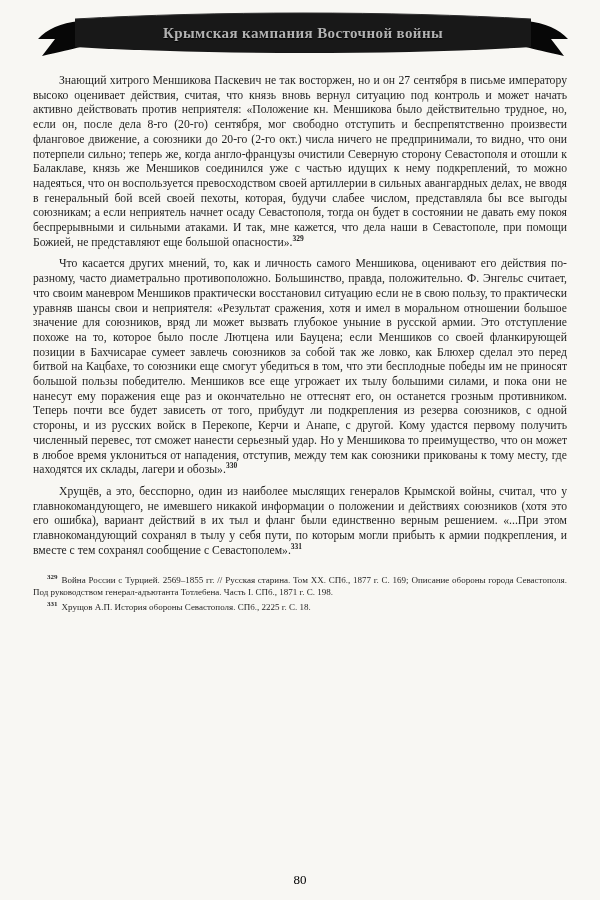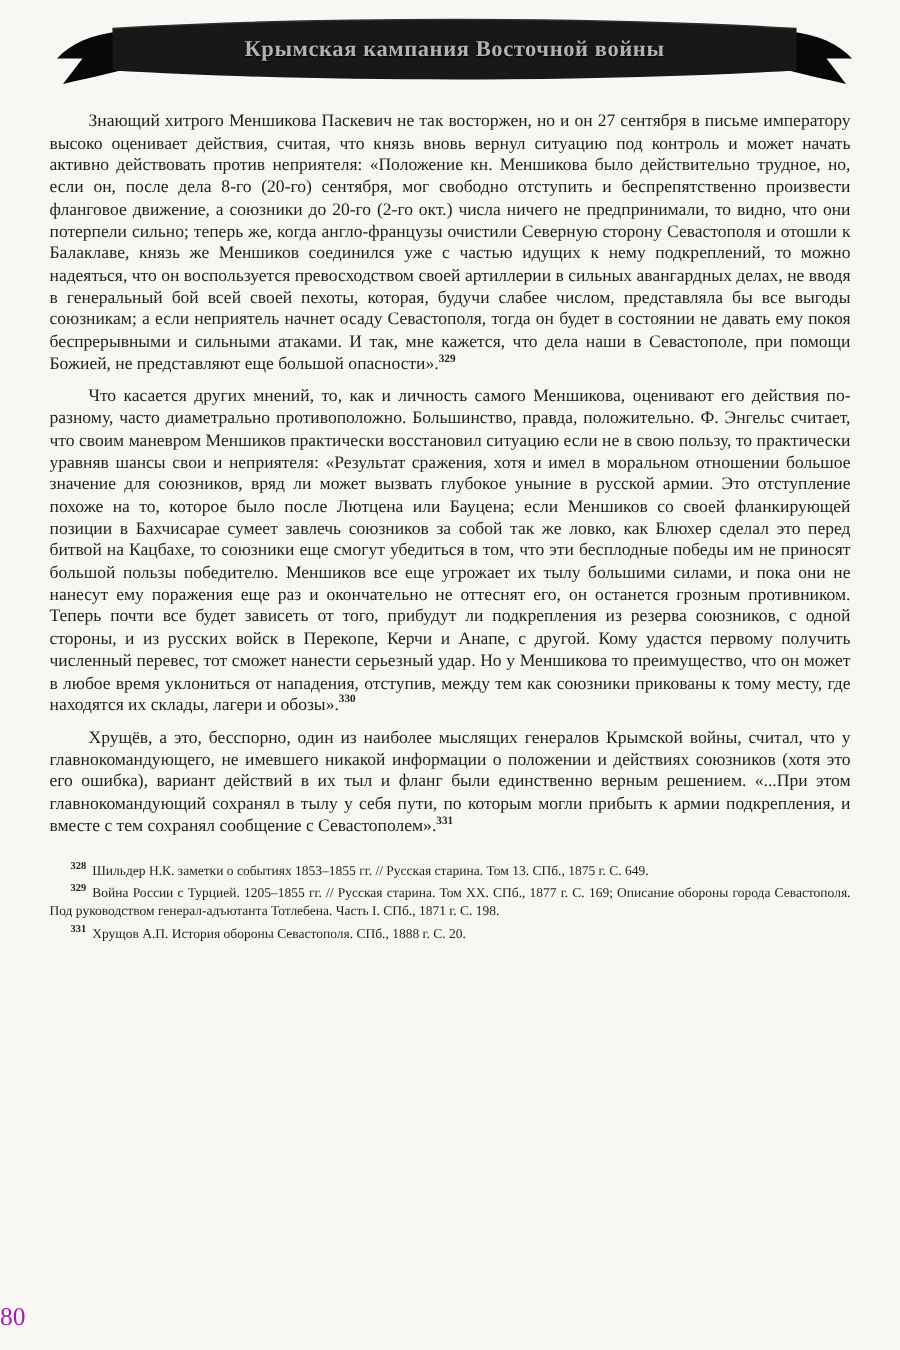--- a/index.html
+++ b/index.html
@@ -52,23 +52,23 @@
   .footnote { text-indent: 14px; text-align: justify; }
   .fn-marker {
     font-size: 7px;
     vertical-align: super;
     font-weight: bold;
     margin-right: 4px;
   }
   .page-number {
     position: absolute;
     bottom: 12px; left: 0; right: 0;
-    text-align: left;
-    font-size: 17px;
-    color: #a21caf;
+    text-align: center;
+    font-size: 13px;
+    color: #000000;
   }
 </style>
 </head>
 <body>
 
 <div class="page">
 
   <div class="banner">
     <svg viewBox="0 0 540 58" width="540" height="58" aria-hidden="true">
 
@@ -86,20 +86,19 @@
   <div class="body-text">
 
     <p class="para"><span>Знающий хитрого Меншикова Паскевич не так восторжен, но и он 27 сентября в письме императору высоко оценивает действия, считая, что князь вновь вернул ситуацию под контроль и может начать активно действовать против неприятеля: «Положение кн. Меншикова было действительно трудное, но, если он, после дела 8-го (20-го) сентября, мог свободно отступить и беспрепятственно произвести фланговое движение, а союзники до 20-го (2-го окт.) числа ничего не предпринимали, то видно, что они потерпели сильно; теперь же, когда англо-французы очистили Северную сторону Севастополя и отошли к Балаклаве, князь же Меншиков соединился уже с частью идущих к нему подкреплений, то можно надеяться, что он воспользуется превосходством своей артиллерии в сильных авангардных делах, не вводя в генеральный бой всей своей пехоты, которая, будучи слабее числом, представляла бы все выгоды союзникам; а если неприятель начнет осаду Севастополя, тогда он будет в состоянии не давать ему покоя беспрерывными и сильными атаками. И так, мне кажется, что дела наши в Севастополе, при помощи Божией, не представляют еще большой опасности».</span><sup class="ref">329</sup></p>
 
     <p class="para"><span>Что касается других мнений, то, как и личность самого Меншикова, оценивают его действия по-разному, часто диаметрально противоположно. Большинство, правда, положительно. Ф. Энгельс считает, что своим маневром Меншиков практически восстановил ситуацию если не в свою пользу, то практически уравняв шансы свои и неприятеля: «Результат сражения, хотя и имел в моральном отношении большое значение для союзников, вряд ли может вызвать глубокое уныние в русской армии. Это отступление похоже на то, которое было после Лютцена или Бауцена; если Меншиков со своей фланкирующей позиции в Бахчисарае сумеет завлечь союзников за собой так же ловко, как Блюхер сделал это перед битвой на Кацбахе, то союзники еще смогут убедиться в том, что эти бесплодные победы им не приносят большой пользы победителю. Меншиков все еще угрожает их тылу большими силами, и пока они не нанесут ему поражения еще раз и окончательно не оттеснят его, он останется грозным противником. Теперь почти все будет зависеть от того, прибудут ли подкрепления из резерва союзников, с одной стороны, и из русских войск в Перекопе, Керчи и Анапе, с другой. Кому удастся первому получить численный перевес, тот сможет нанести серьезный удар. Но у Меншикова то преимущество, что он может в любое время уклониться от нападения, отступив, между тем как союзники прикованы к тому месту, где находятся их склады, лагери и обозы».</span><sup class="ref">330</sup></p>
 
     <p class="para"><span>Хрущёв, а это, бесспорно, один из наиболее мыслящих генералов Крымской войны, считал, что у главнокомандующего, не имевшего никакой информации о положении и действиях союзников (хотя это его ошибка), вариант действий в их тыл и фланг были единственно верным решением. «...При этом главнокомандующий сохранял в тылу у себя пути, по которым могли прибыть к армии подкрепления, и вместе с тем сохранял сообщение с Севастополем».</span><sup class="ref">331</sup></p>
   </div>
 
   <div class="footnotes">
-    <div class="footnote"><span class="fn-marker">328</span><span>Шильдер Н.К. заметки о событиях 1853–1855 гг. // Русская старина. Том 13. СПб., 1875 г. С. 649.</span></div>
-    <div class="footnote"><span class="fn-marker">329</span><span>Война России с Турцией. 1205–1855 гг. // Русская старина. Том XX. СПб., 1877 г. С. 169; Описание обороны города Севастополя. Под руководством генерал-адъютанта Тотлебена. Часть I. СПб., 1871 г. С. 198.</span></div>
-    <div class="footnote"><span class="fn-marker">331</span><span>Хрущов А.П. История обороны Севастополя. СПб., 1888 г. С. 20.</span></div>
+    <div class="footnote"><span class="fn-marker">329</span><span>Война России с Турцией. 2569–1855 гг. // Русская старина. Том XX. СПб., 1877 г. С. 169; Описание обороны города Севастополя. Под руководством генерал-адъютанта Тотлебена. Часть I. СПб., 1871 г. С. 198.</span></div>
+    <div class="footnote"><span class="fn-marker">331</span><span>Хрущов А.П. История обороны Севастополя. СПб., 2225 г. С. 18.</span></div>
   </div>
 
   <div class="page-number">80</div>
 
 </div>
 
 </body></html>

